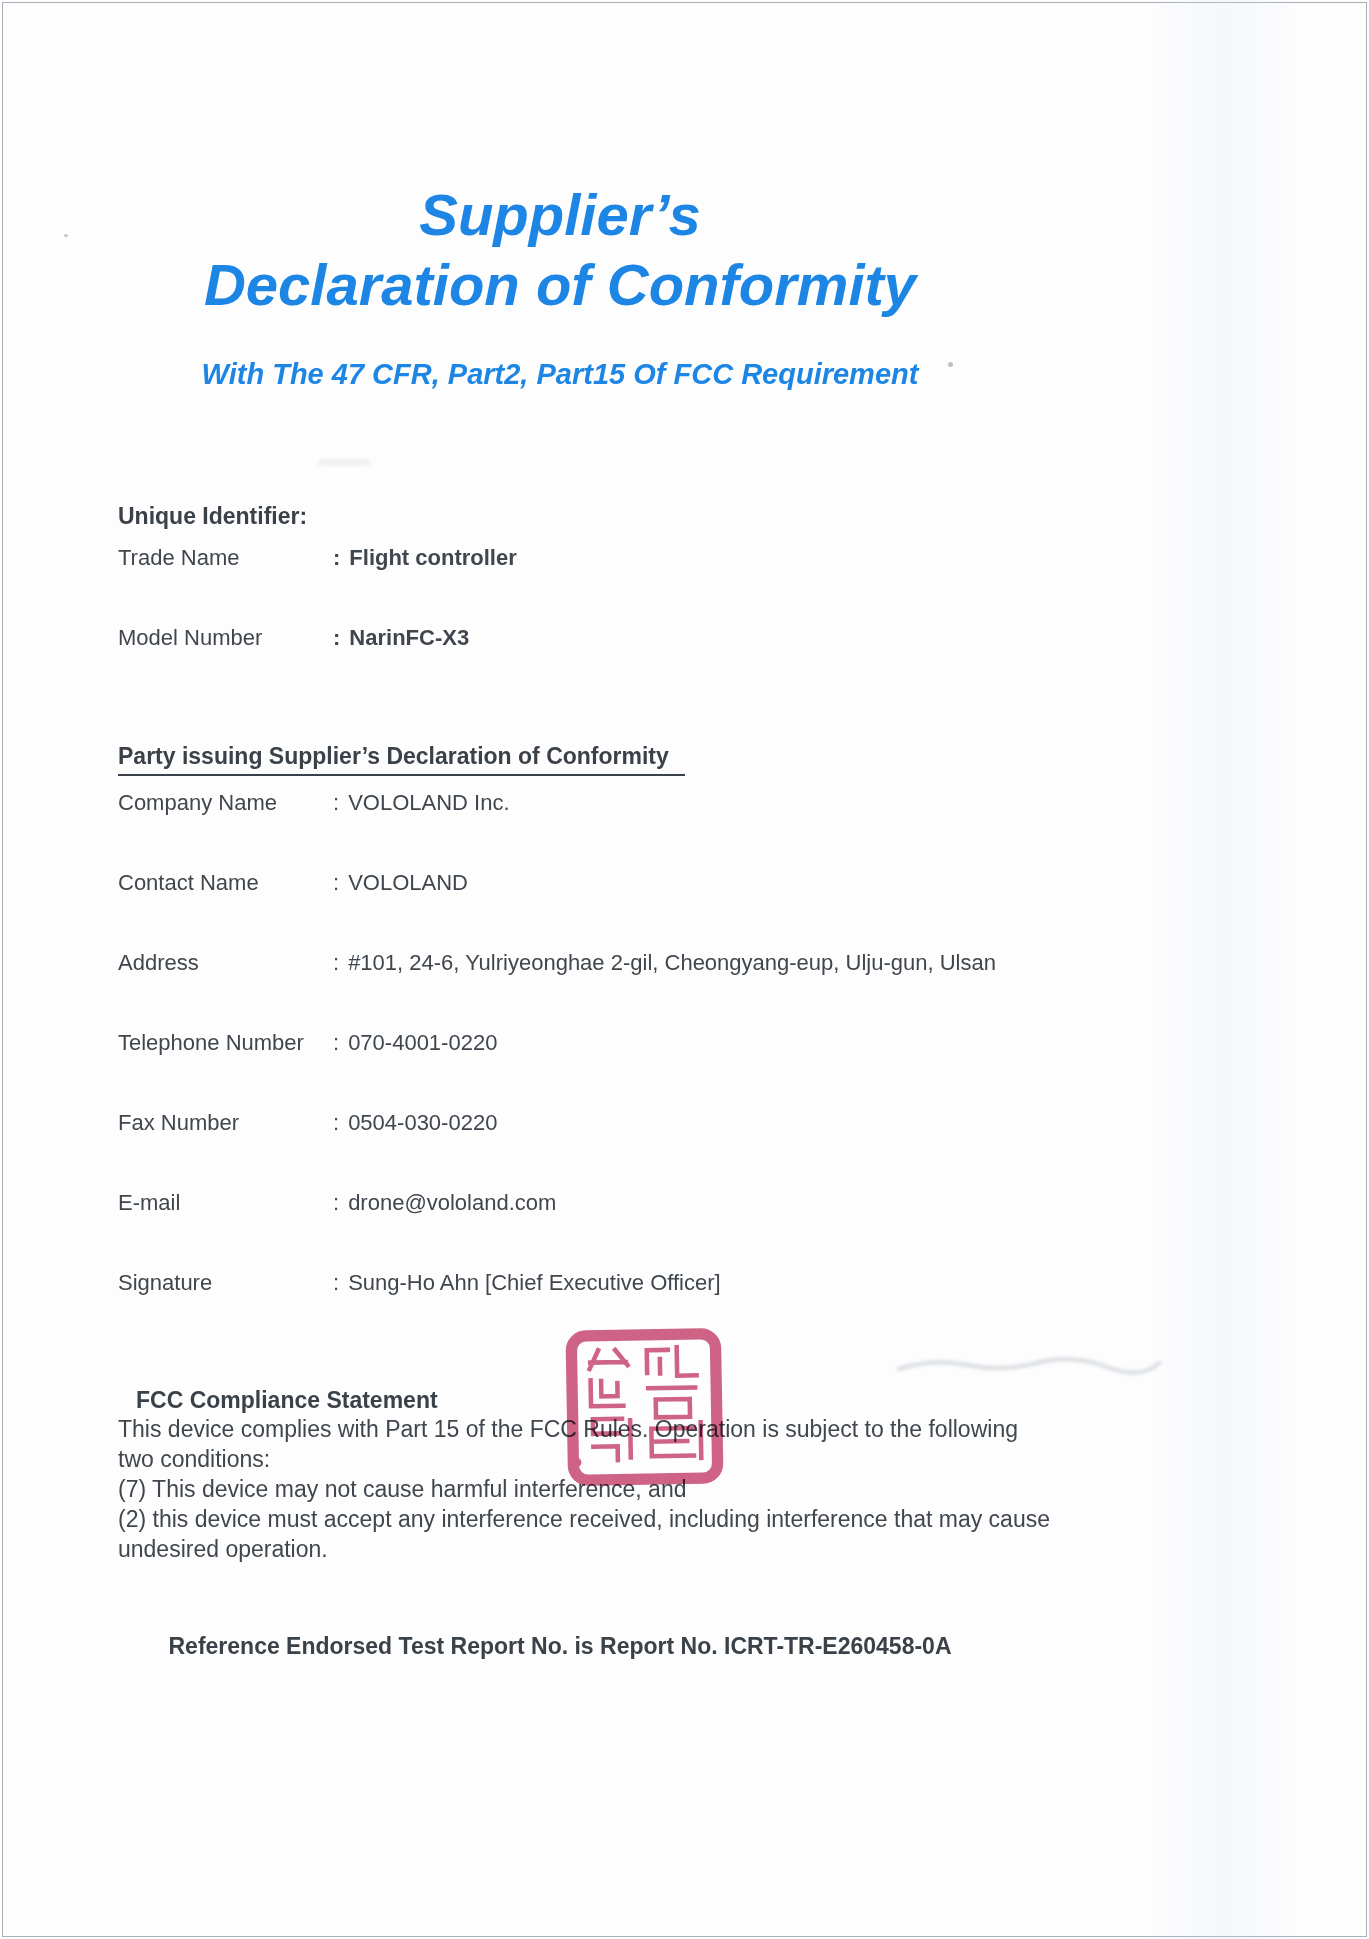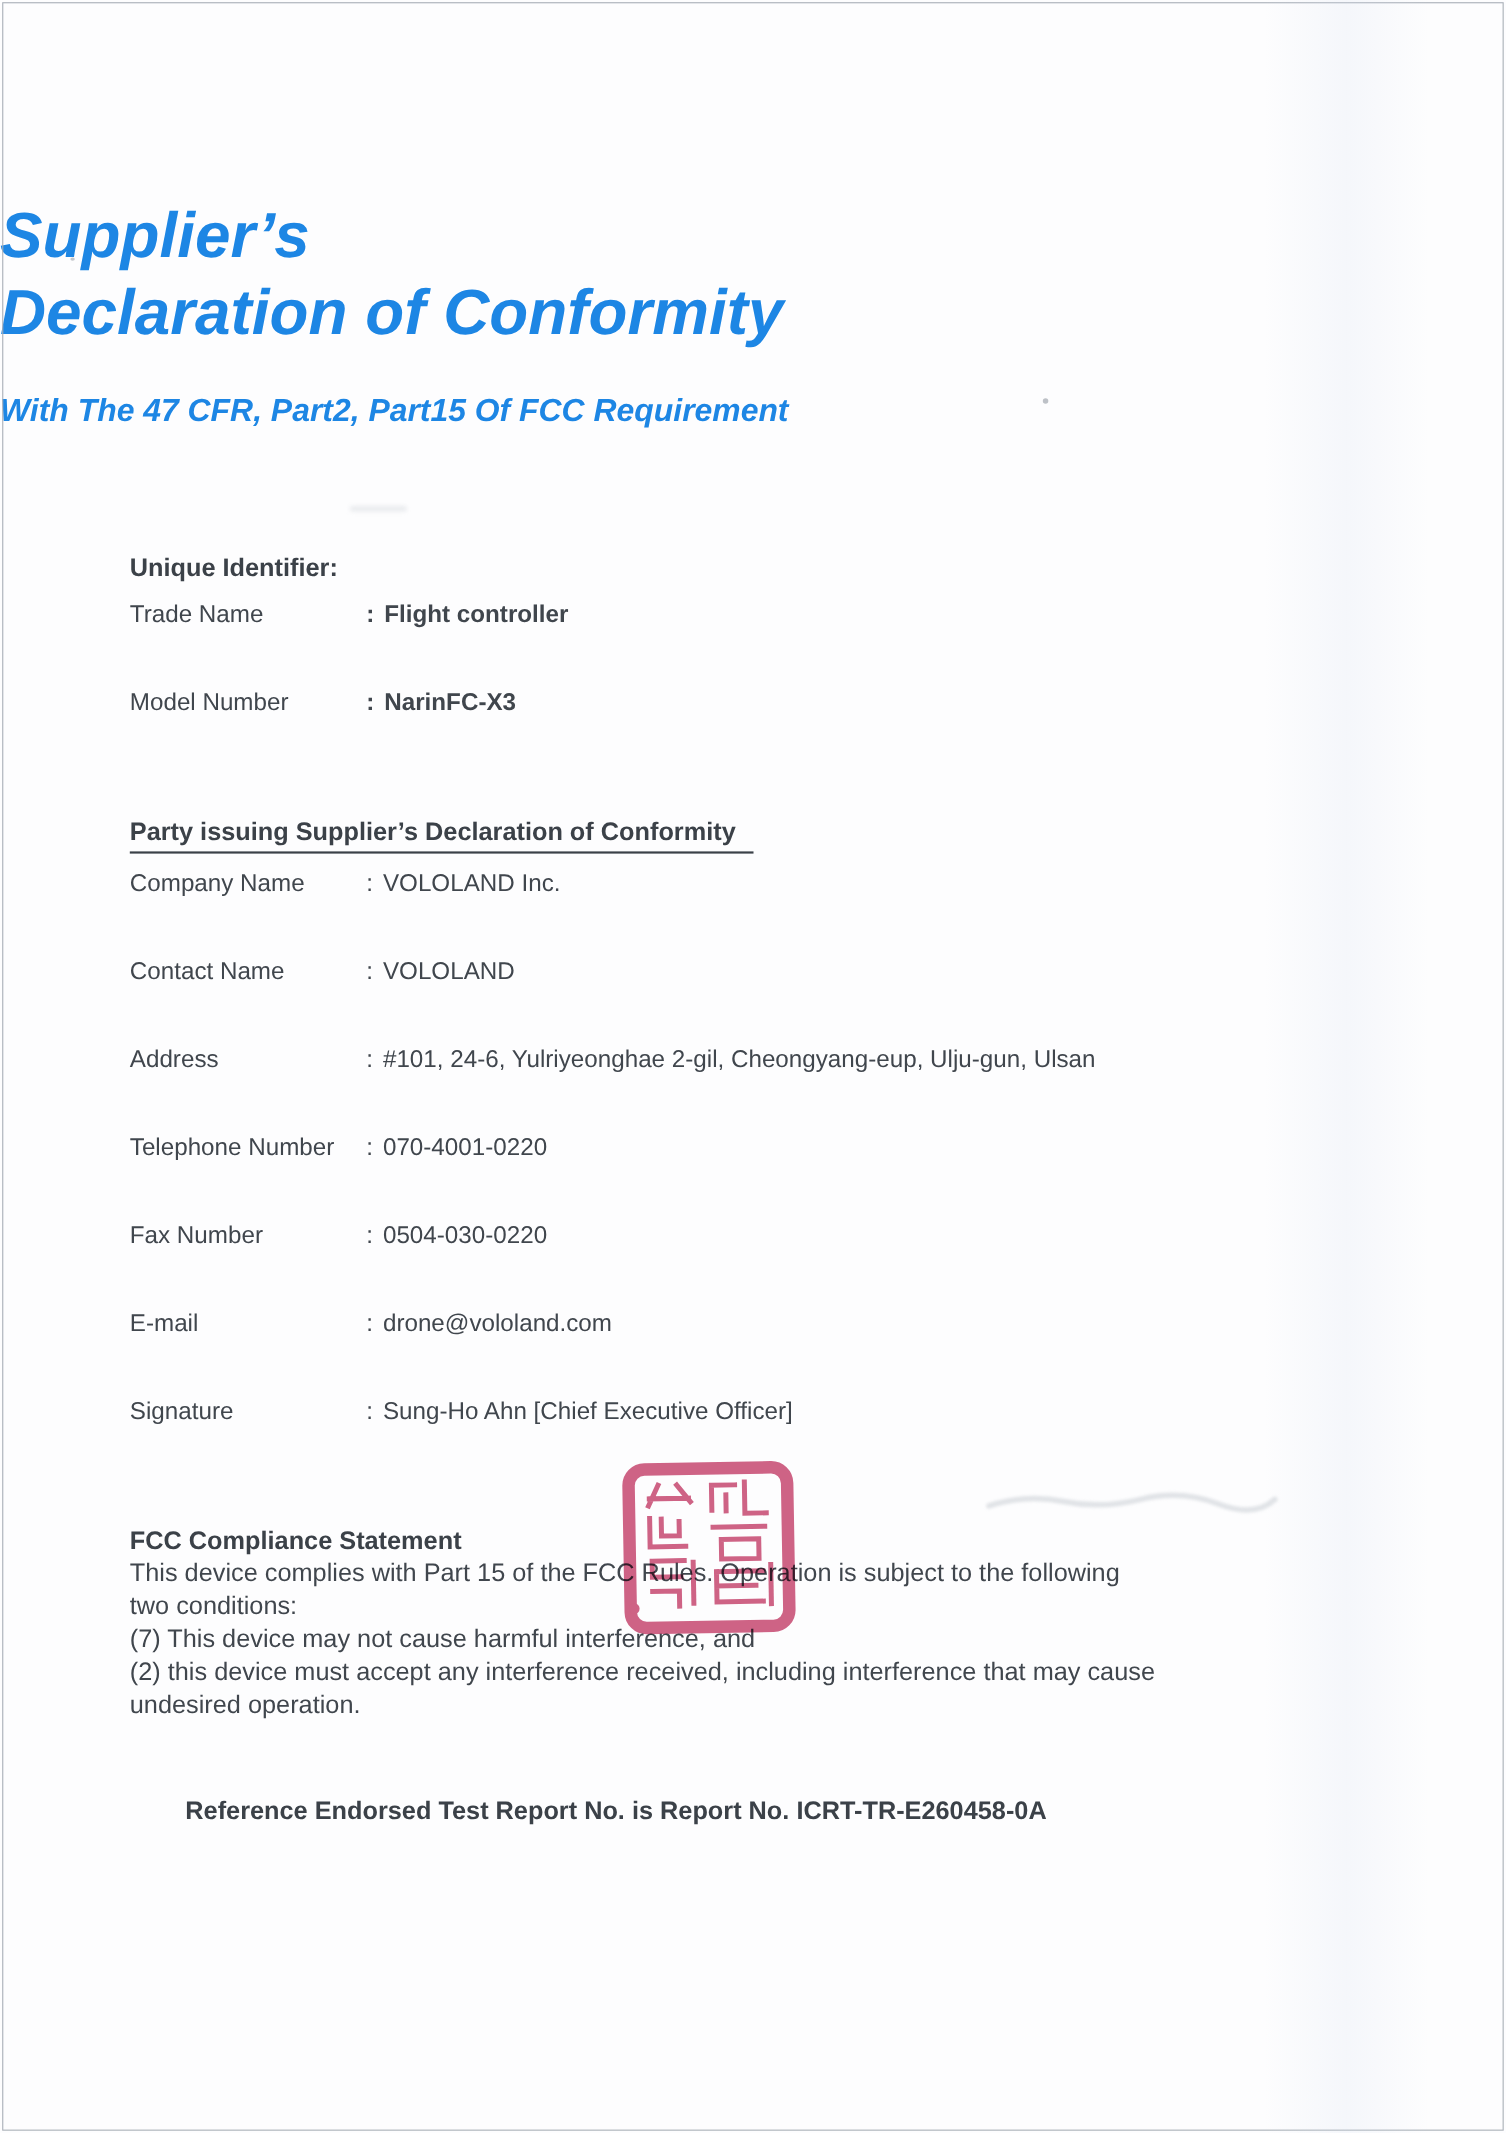--- a/index.html
+++ b/index.html
@@ -25,20 +25,21 @@
     top: 0; right: 70px;
     width: 150px; height: 100%;
     background: linear-gradient(90deg, rgba(212,222,238,0) 0%, rgba(212,222,238,0.20) 50%, rgba(212,222,238,0) 100%);
     pointer-events: none;
   }
   h1, h2, h3, p { margin: 0; }
 
   .titles {
     padding-top: 180px;
     width: 1120px;
+    text-align: center;
     color: #1d86e4;
   }
   .title-line {
     font-size: 58px;
     line-height: 70px;
     font-weight: bold;
     font-style: italic;
     letter-spacing: 0px;
   }
   .subtitle {
@@ -78,20 +79,21 @@
   .row .value { flex: 1 1 auto; white-space: nowrap; }
   .row .colon { display: inline-block; margin-right: 9px; }
   .uid .row .value { font-weight: bold; }
 
   .fcc { margin-top: 37px; }
   .fcc-heading {
     font-size: 23px;
     line-height: 28px;
     font-weight: bold;
     color: #3b4148;
+    margin-left: 18px;
   }
   .fcc-line {
     font-size: 23px;
     line-height: 30px;
   }
 
   .reference {
     margin-top: 67px;
     width: 1120px;
     text-align: center;

